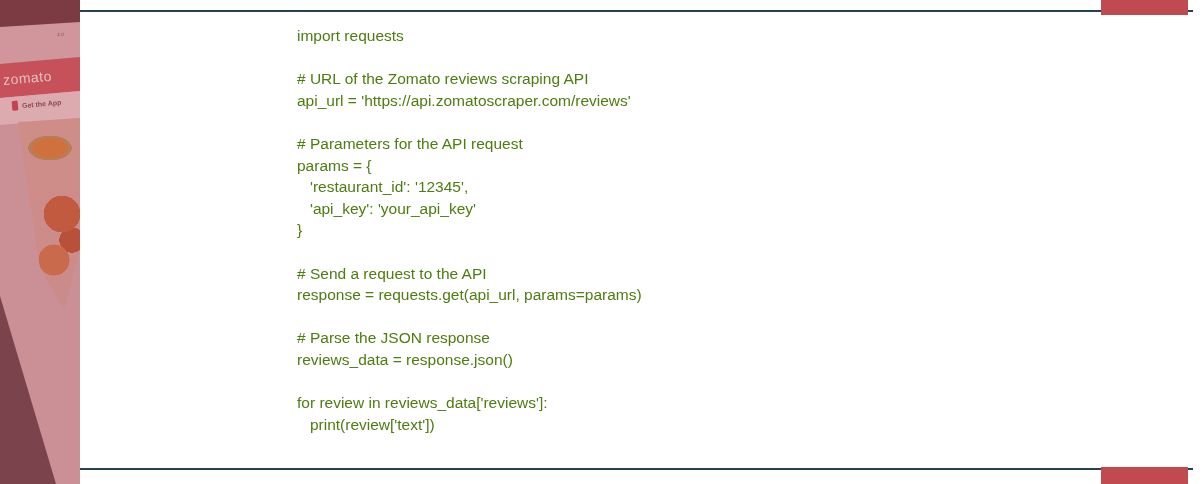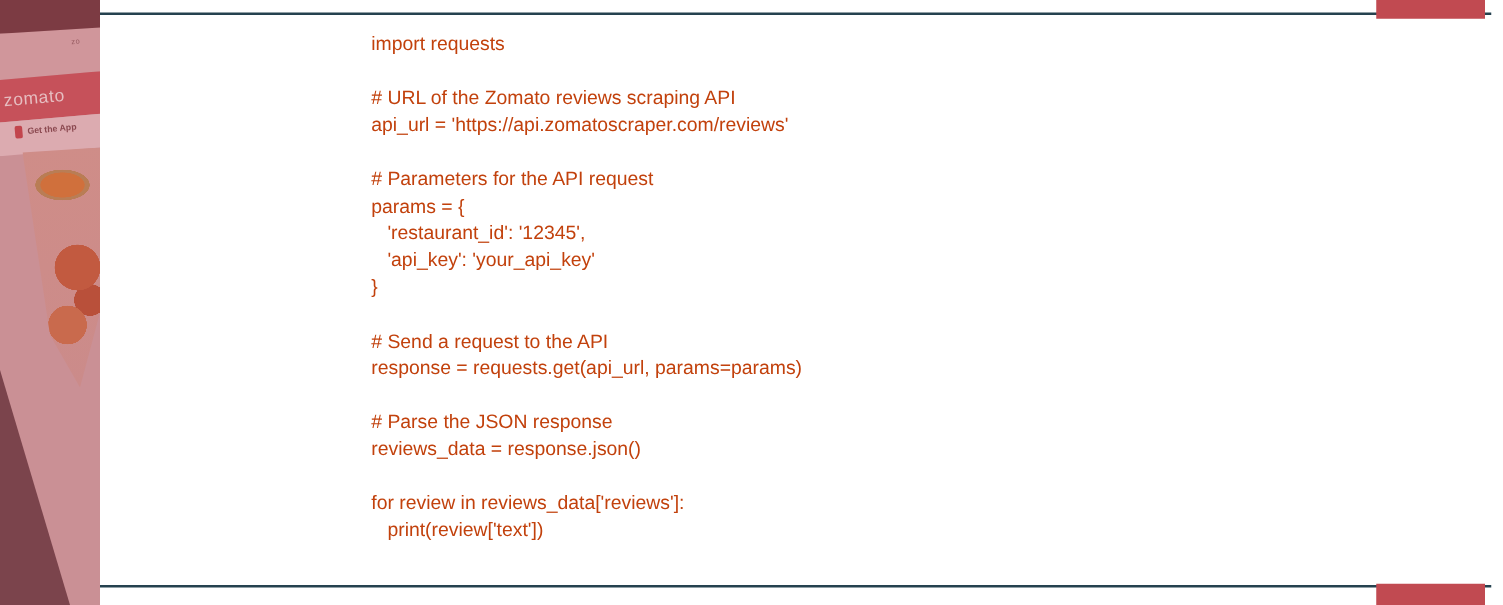--- a/index.html
+++ b/index.html
@@ -66,21 +66,21 @@
   .accent-top    { top: 0;     height: 15px; }
   .accent-bottom { top: 467px; height: 17px; }
 
   
   .code {
     position: absolute; left: 297px; top: 25px;
     margin: 0;
     font-family: "Liberation Sans", sans-serif;
     font-size: 15.5px;
     line-height: 21.6px;
-    color: #c2410c;
+    color: #4d7c0f;
     white-space: pre;
   }
 </style>
 </head>
 <body>
 
 <div class="slide">
 
   <div class="phone-strip">
     <div class="layer band-search"></div>

